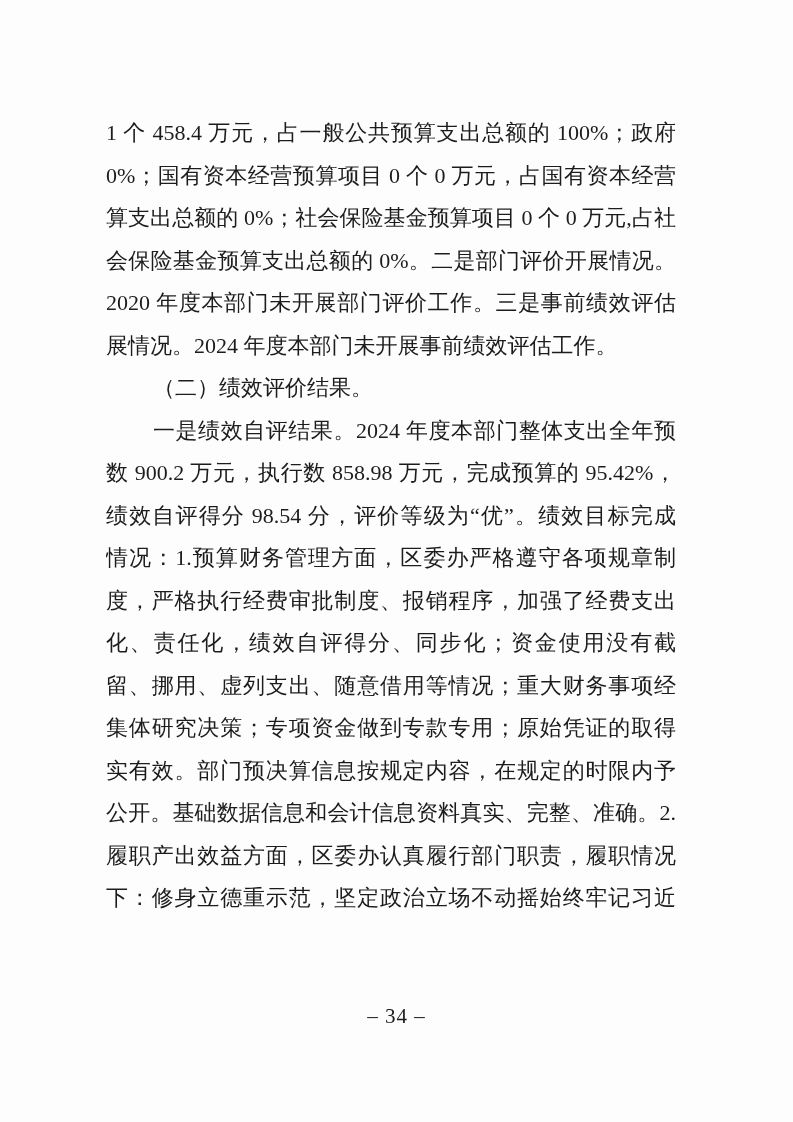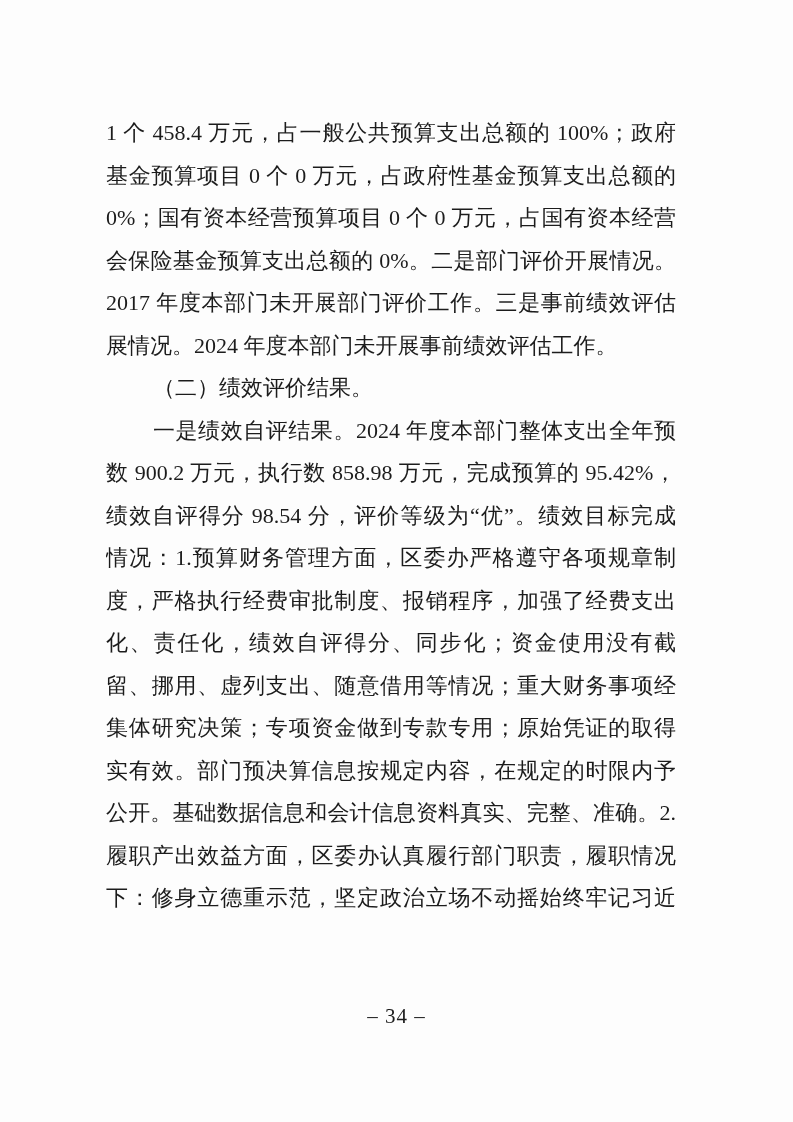--- a/index.html
+++ b/index.html
@@ -53,24 +53,24 @@
     letter-spacing: 1px;
     color: var(--text-color, #1a1a1a);
   }
 </style>
 </head>
 <body>
 
 <div class="page" style="--page-bg: #fdfdfd; --text-color: #1c1c1c;">
   <div class="content" id="document-body">
       <div class="line"><span class="seg">1 个 458.4 万元，占一般公共预算支出总额的 100%；政府性</span></div>
-      <div class="line"><span class="seg">基金预算项目 0 个 0 万元，占政府性基金预算支出总额的</span></div>
       <div class="line"><span class="seg">0%；国有资本经营预算项目 0 个 0 万元，占国有资本经营预</span></div>
+      <div class="line"><span class="seg">算支出总额的 0%；社会保险基金预算项目 0 个 0 万元,占社</span></div>
       <div class="line"><span class="seg">会保险基金预算支出总额的 0%。</span><span class="seg b">二是部门评价开展情况。</span></div>
-      <div class="line"><span class="seg">2017 年度本部门未开展部门评价工作。</span><span class="seg b">三是事前绩效评估开</span></div>
+      <div class="line"><span class="seg">2020 年度本部门未开展部门评价工作。</span><span class="seg b">三是事前绩效评估开</span></div>
       <div class="line align-left"><span class="seg b">展情况。</span><span class="seg">2024 年度本部门未开展事前绩效评估工作。</span></div>
       <div class="line indent align-left"><span class="seg b">（二）绩效评价结果。</span></div>
       <div class="line indent"><span class="seg b">一是绩效自评结果。</span><span class="seg">2024 年度本部门整体支出全年预算</span></div>
       <div class="line"><span class="seg">数 900.2 万元，执行数 858.98 万元，完成预算的 95.42%，</span></div>
       <div class="line"><span class="seg">绩效自评得分 98.54 分，评价等级为“优”。绩效目标完成</span></div>
       <div class="line"><span class="seg">情况：1.预算财务管理方面，区委办严格遵守各项规章制</span></div>
       <div class="line"><span class="seg">度，严格执行经费审批制度、报销程序，加强了经费支出的</span></div>
       <div class="line"><span class="seg">化、责任化，绩效自评得分、同步化；资金使用没有截</span></div>
       <div class="line"><span class="seg">留、挪用、虚列支出、随意借用等情况；重大财务事项经由</span></div>
       <div class="line"><span class="seg">集体研究决策；专项资金做到专款专用；原始凭证的取得真</span></div>

